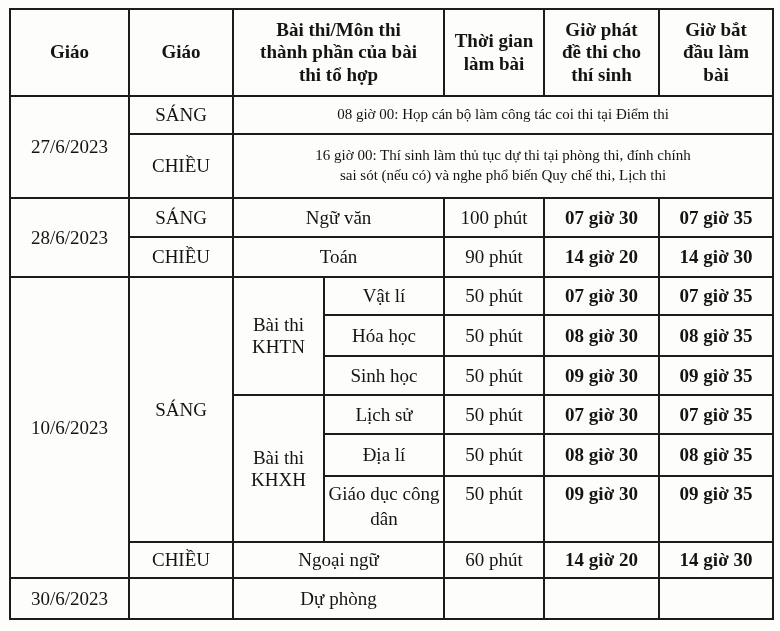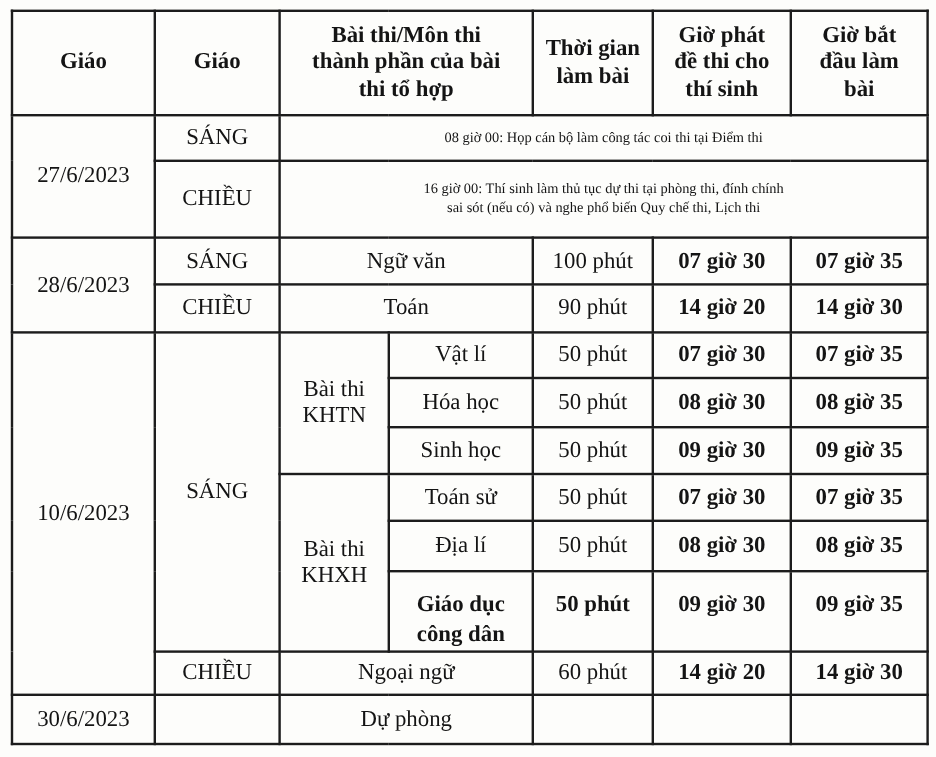--- a/index.html
+++ b/index.html
@@ -29,29 +29,28 @@
   table.schedule th {
     font-weight: bold;
     line-height: 1.18;
     font-size: 19px;
   }
   .line { display: block; }
   .note {
     text-align: left;
     padding-left: 5px;
     padding-right: 3px;
-    font-size: 12px;
+    font-size: 15px;
     line-height: 1.32;
   }
   .bold { font-weight: bold; }
   tr.top-align > td {
     vertical-align: top;
-    padding-top: 15px;
+    padding-top: 5px;
     line-height: 1.3;
-    font-weight: bold;
   }
 </style>
 </head>
 <body>
 
 <table class="schedule">
   <colgroup>
     <col style="width:119px">
     <col style="width:104px">
     <col style="width:91px">
@@ -132,21 +131,21 @@
   </tr>
   <tr style="height:39px">
     <td>Sinh học</td>
     <td>50 phút</td>
     <td class="bold">09 giờ 30</td>
     <td class="bold">09 giờ 35</td>
   </tr>
 
   <tr style="height:39px">
     <td rowspan="3">Bài thi KHXH</td>
-    <td>Toán sử</td>
+    <td>Lịch sử</td>
     <td>50 phút</td>
     <td class="bold">07 giờ 30</td>
     <td class="bold">07 giờ 35</td>
   </tr>
   <tr style="height:42px">
     <td>Địa lí</td>
     <td>50 phút</td>
     <td class="bold">08 giờ 30</td>
     <td class="bold">08 giờ 35</td>
   </tr>

